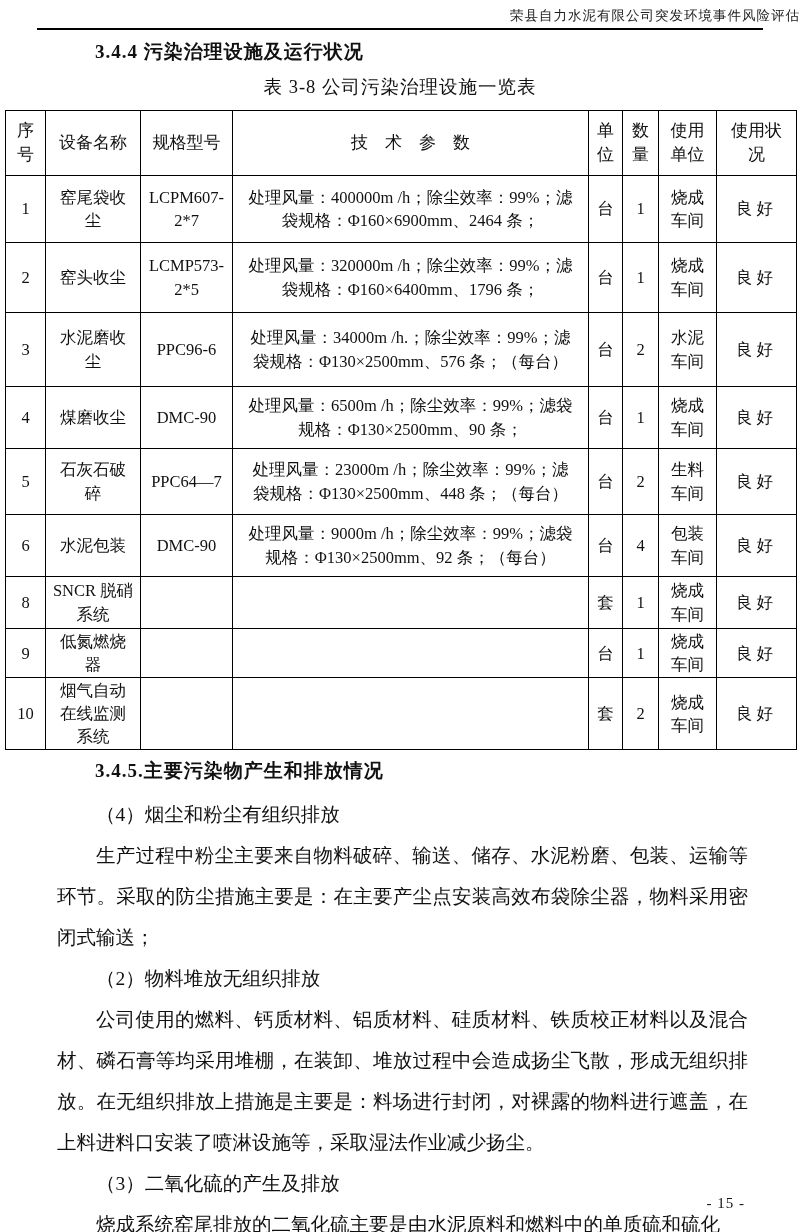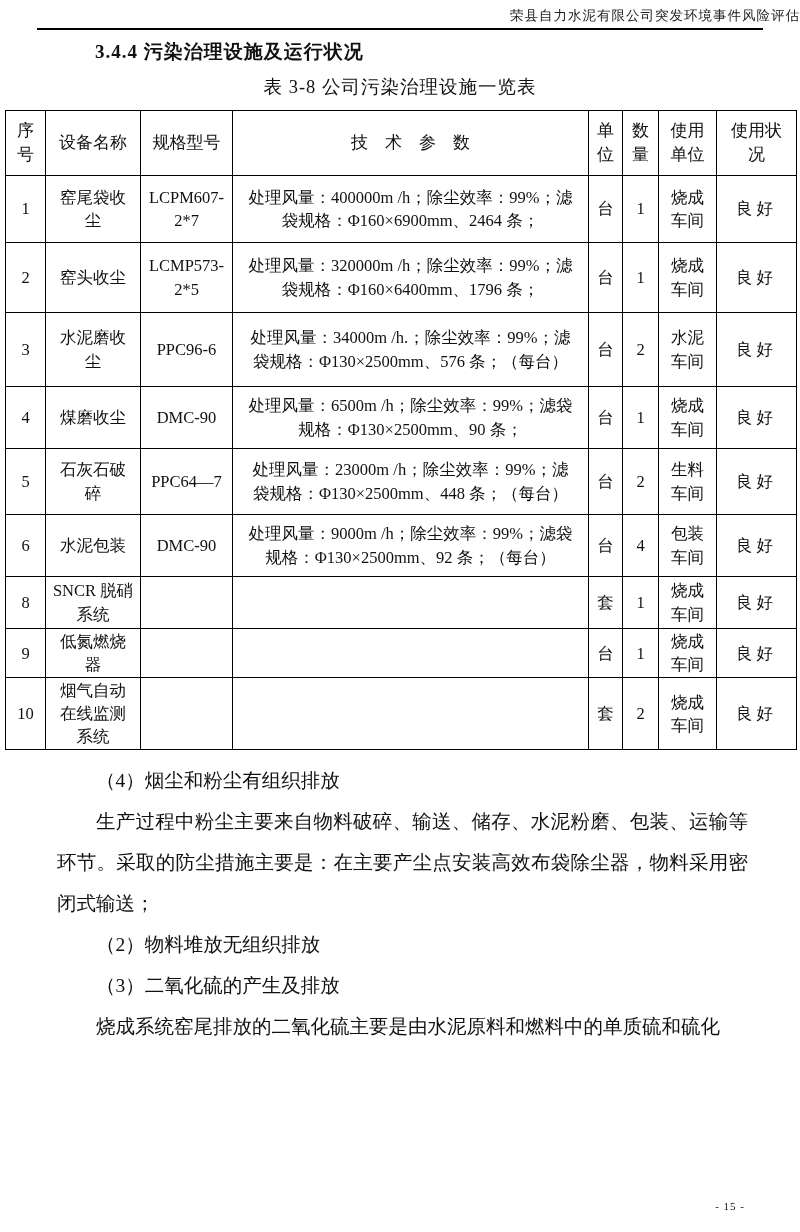--- a/index.html
+++ b/index.html
@@ -69,21 +69,21 @@
     margin: 10px 52px 0 57px;
     font-size: 19.5px;
     line-height: 41px;
     text-align: justify;
   }
   .bodytext p { text-indent: 2em; }
   .page-number {
     position: absolute;
     right: 55px;
     bottom: 20px;
-    font-size: 11px;
+    font-size: 15px;
     letter-spacing: 1px;
   }
 </style>
 </head>
 <body>
 
 <div class="page">
 
   <div class="running-head">荣县自力水泥有限公司突发环境事件风险评估</div>
   <div class="head-rule"></div>
@@ -231,24 +231,26 @@
         <td class="c-params"></td>
         <td>套</td>
         <td>2</td>
         <td>烧成
 车间</td>
         <td class="c-status">良好</td>
       </tr>
     </tbody>
   </table>
 
+  <div class="sec-heading-2">3.4.5.主要污染物产生和排放情况</div>
 
   <div class="bodytext">
     <p>（4）烟尘和粉尘有组织排放</p>
     <p>生产过程中粉尘主要来自物料破碎、输送、储存、水泥粉磨、包装、运输等环节。采取的防尘措施主要是：在主要产尘点安装高效布袋除尘器，物料采用密闭式输送；</p>
     <p>（2）物料堆放无组织排放</p>
+    <p>公司使用的燃料、钙质材料、铝质材料、硅质材料、铁质校正材料以及混合材、磷石膏等均采用堆棚，在装卸、堆放过程中会造成扬尘飞散，形成无组织排放。在无组织排放上措施是主要是：料场进行封闭，对裸露的物料进行遮盖，在上料进料口安装了喷淋设施等，采取湿法作业减少扬尘。</p>
     <p>（3）二氧化硫的产生及排放</p>
     <p>烧成系统窑尾排放的二氧化硫主要是由水泥原料和燃料中的单质硫和硫化</p>
   </div>
 
   <div class="page-number">- 15 -</div>
 
 </div>
 
 </body></html>

